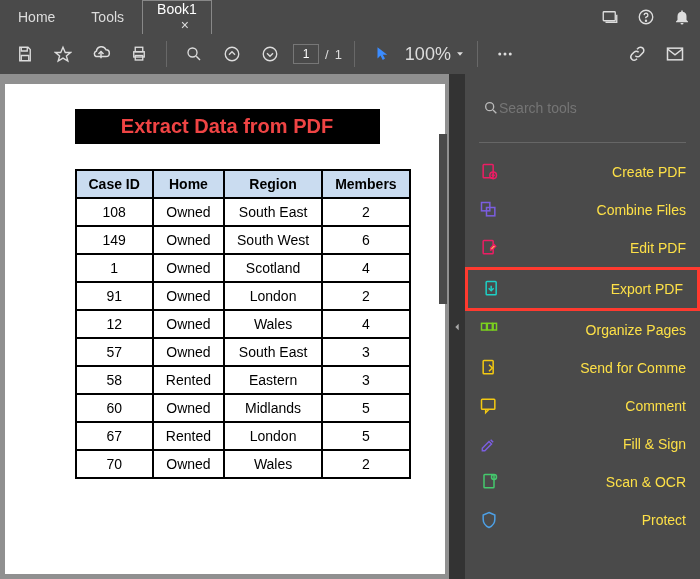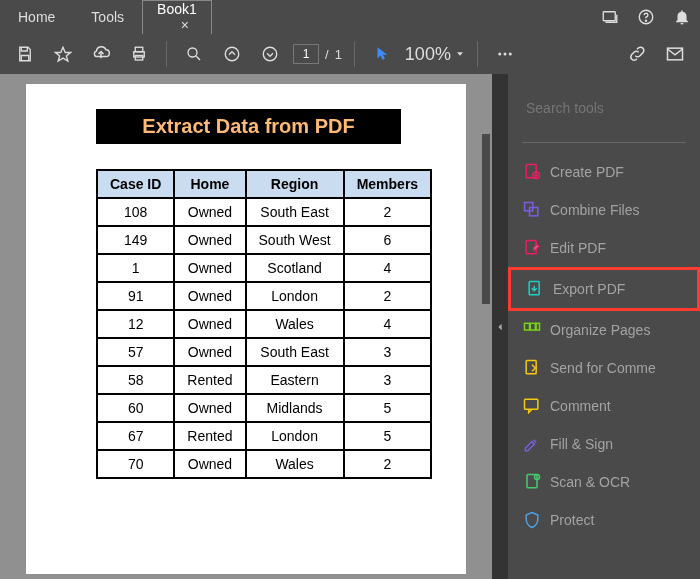--- a/index.html
+++ b/index.html
@@ -15,30 +15,30 @@
     .tool-sep { width: 1px; height: 26px; background: #686868; margin: 0 4px; }
     .page-input { background: transparent; border: 1px solid #777; color: #fff; width: 26px; height: 20px; text-align: center; font-size: 12px; }
     .page-nav { display: flex; align-items: center; gap: 6px; font-size: 13px; color: #ddd; }
     .zoom { display: flex; align-items: center; gap: 4px; font-size: 18px; color: #ddd; cursor: pointer; }
     .spacer { flex: 1; }
 
     .main { display: flex; height: 505px; }
     .viewer { flex: 1; background: #909090; display: flex; justify-content: center; align-items: flex-start; padding: 10px 0 0 0; position: relative; }
     .edge-bar { width: 8px; height: 170px; background: #4a4a4a; position: absolute; top: 60px; right: 2px; }
     .paper { background: #fff; width: 440px; height: 490px; padding: 25px 0 0 0; color: #000; }
-    .paper-title { background: #000; color: #fdba74; font-weight: bold; font-size: 20px; text-align: center; padding: 6px; width: 305px; margin: 0 0 0 70px; }
+    .paper-title { background: #000; color: #ef4444; font-weight: bold; font-size: 20px; text-align: center; padding: 6px; width: 305px; margin: 0 0 0 70px; }
     table { border-collapse: collapse; margin: 25px 0 0 70px; }
     th, td { border: 2px solid #000; padding: 5px 12px; font-size: 14px; text-align: center; }
     th { background: #CADCF0; font-weight: bold; }
 
-    .sidebar { width: 192px; background: #4a4a4a; display: flex; flex-direction: column; }
+    .sidebar { width: 235px; background: #4a4a4a; display: flex; flex-direction: column; }
     .search-box { display: flex; align-items: center; margin: 18px 14px 18px 14px; padding: 8px 4px; }
     .search-box input { flex: 1; background: transparent; border: none; color: #bbb; font-size: 14px; outline: none; }
     .side-divider { height: 1px; background: #666; margin: 0 14px 10px; }
-    .side-item { display: flex; align-items: center; gap: 8px; padding: 9px 14px; font-size: 14px; color: #a3a3a3; cursor: pointer; }
+    .side-item { display: flex; align-items: center; gap: 16px; padding: 9px 14px; font-size: 14px; color: #fde047; cursor: pointer; justify-content: space-between; }
     .side-item.highlight { border: 3px solid #ff3a2f; }
     .side-icon { width: 20px; height: 20px; flex-shrink: 0; }
     .side-handle { width: 16px; background: #333; display: flex; align-items: center; justify-content: center; cursor: pointer; }
     svg { display: block; }
     .side-container { display: flex; height: 100%; }
   </style>
 </head>
 <body>
 
 <div class="tabbar">

